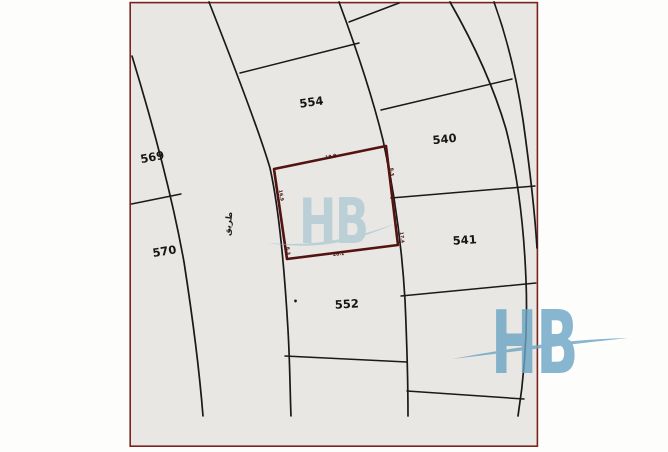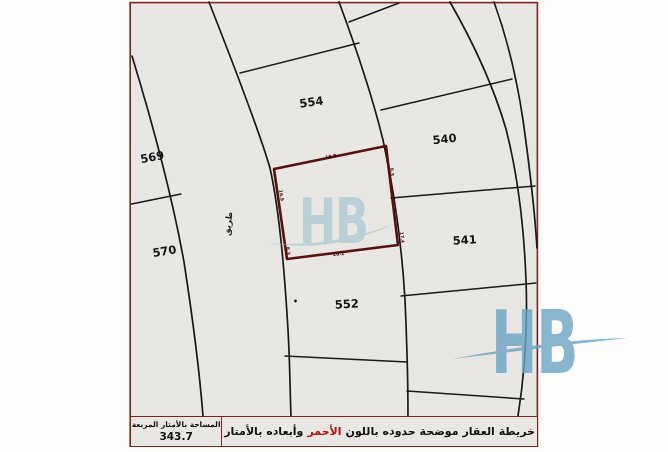--- a/index.html
+++ b/index.html
@@ -77,25 +77,14 @@
       <text class="wm-text" font-size="62" transform="translate(299,243) scale(0.72,1)">HB</text>
       <path d="M268,243 C310,250 352,244 396,223 C352,240 308,247 268,243 Z"></path>
     </g>
 
     <g opacity="0.8" fill="#6ba4c4">
       <text class="wm-text" font-size="88" transform="translate(491,373) scale(0.63,1)">HB</text>
       <path d="M452,359 C510,348 570,339 628,338 C570,344 515,352 452,359 Z"></path>
     </g>
   </svg>
 
-  <div id="footer-bar">
-    <div id="footer-area">
-      <div class="lbl">المساحة بالأمتار المربعة</div>
-      <div class="val">343.7</div>
-    </div>
-    <div id="footer-caption" dir="rtl">
-      <span>خريطة العقار موضحة حدوده باللون</span>
-      <span class="red">الأحمر</span>
-      <span>وأبعاده بالأمتار</span>
-    </div>
-  </div>
 
 </div>
 
 </body></html>

